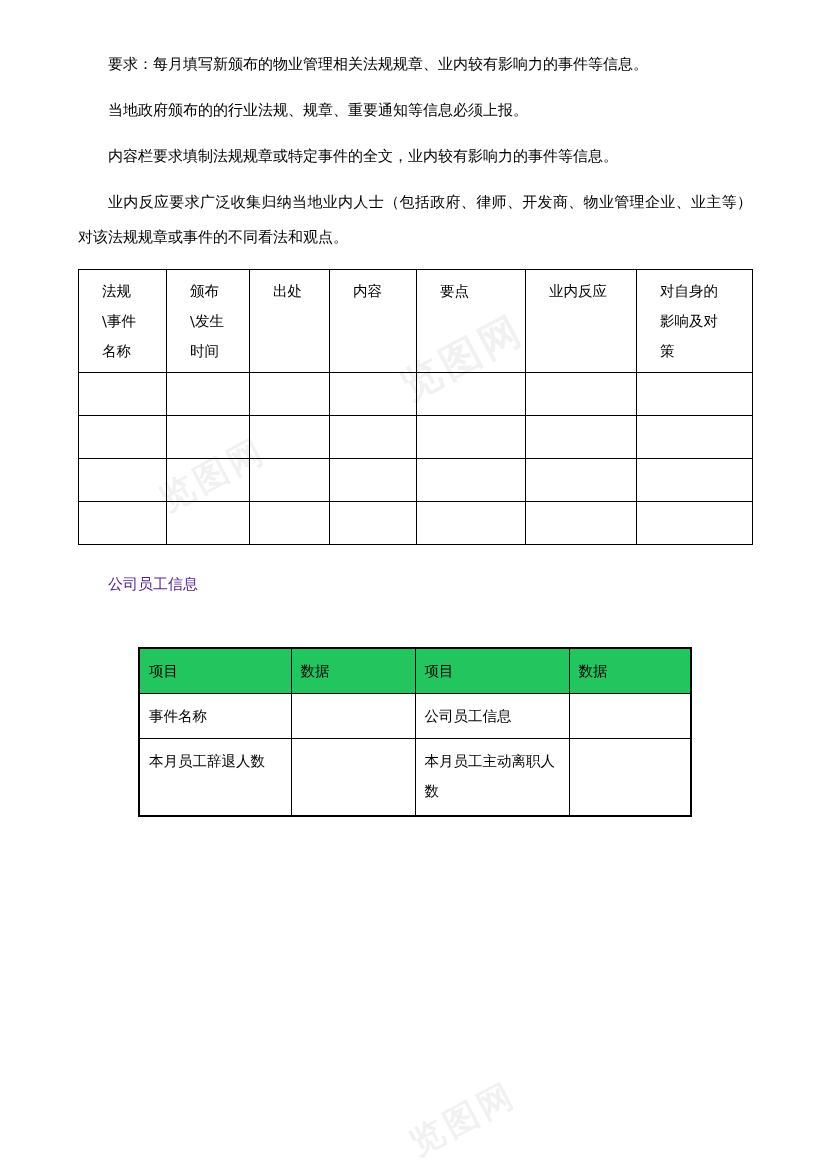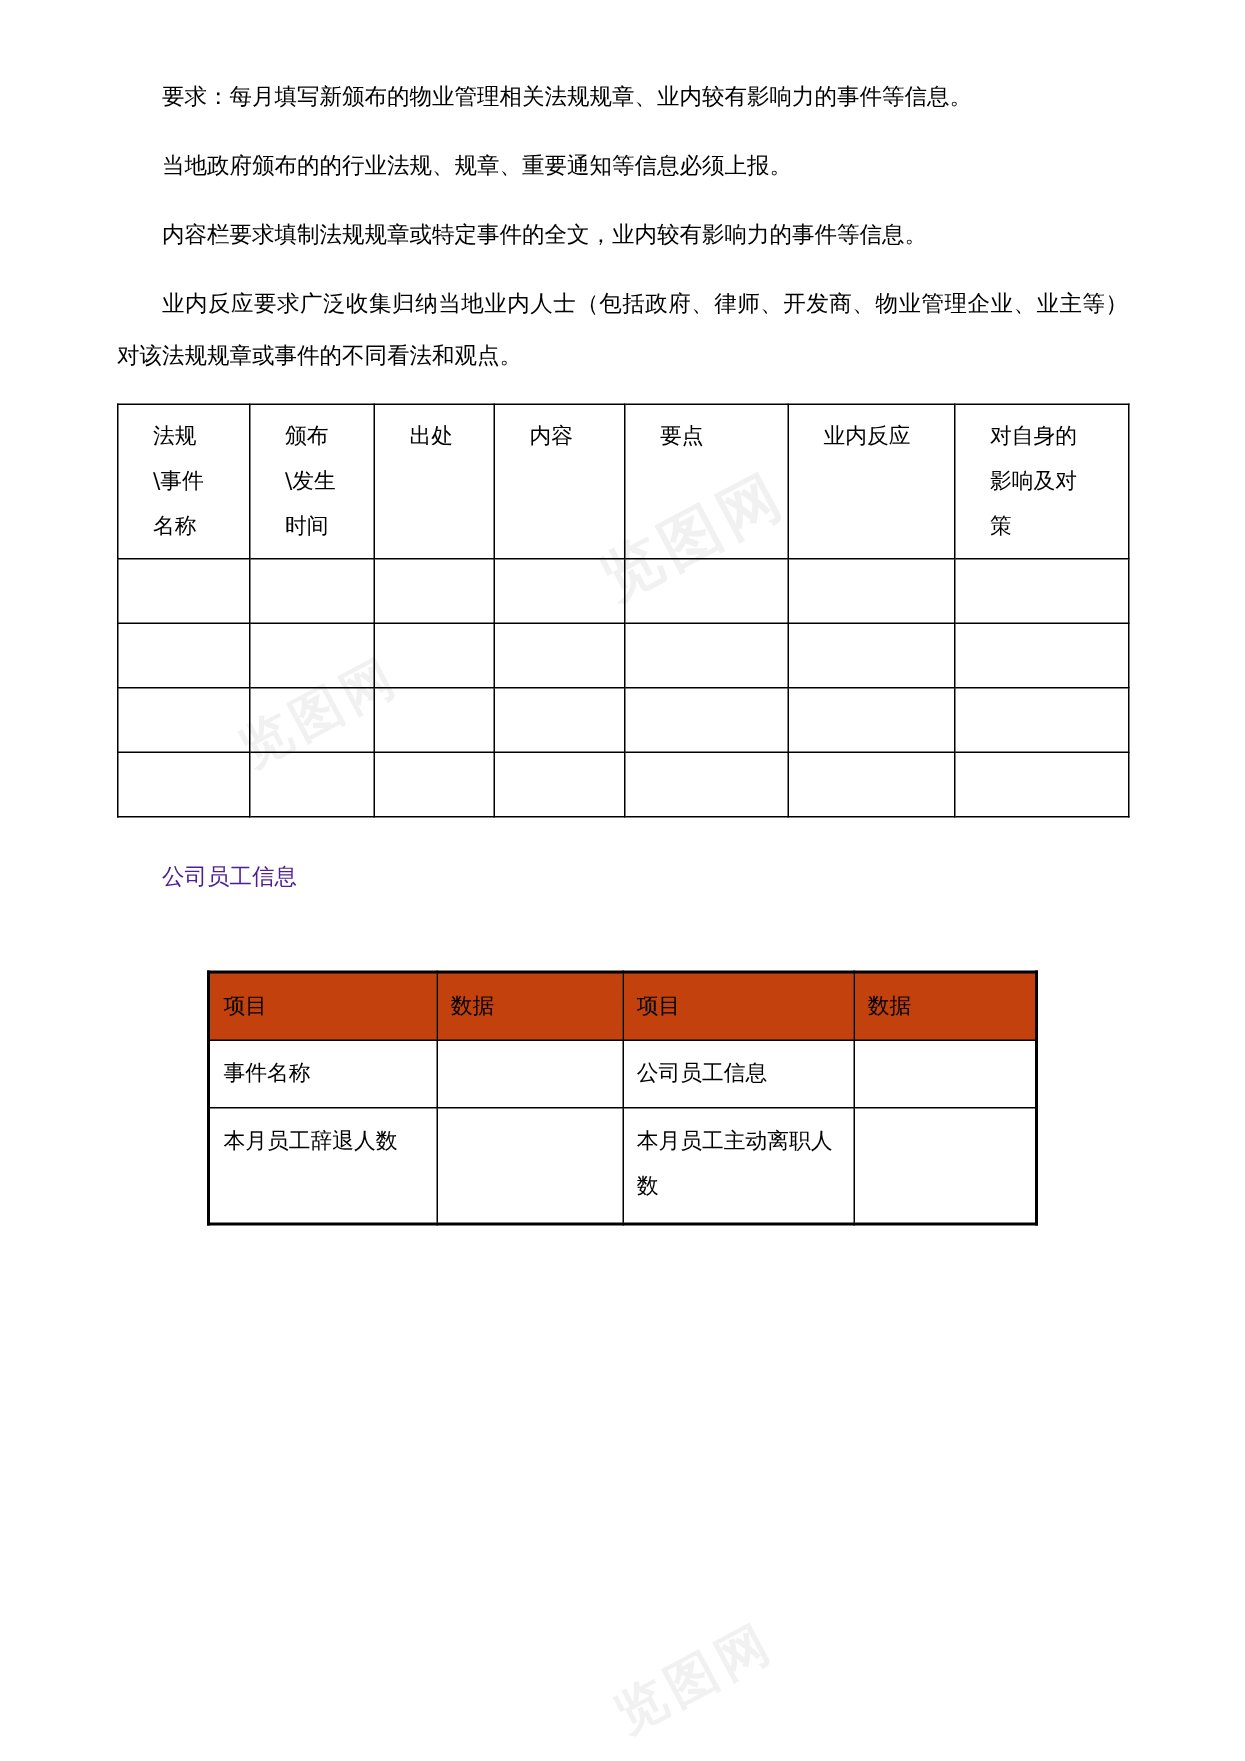--- a/index.html
+++ b/index.html
@@ -74,21 +74,21 @@
   table.staff-table td {
     border: 1px solid #000;
     font-size: 14.5px;
     line-height: 30px;
     padding: 7px 9px;
     vertical-align: top;
     color: #000;
     height: 30px;
   }
   table.staff-table tr.header td {
-    background: #c2410c;
+    background: #22c55e;
     margin-left: 16px;
   }
   table.staff-table td.two-line {
     height: 62px;
   }
 
   
   .wm {
     position: absolute;
     color: rgba(0, 0, 0, 0.055);

